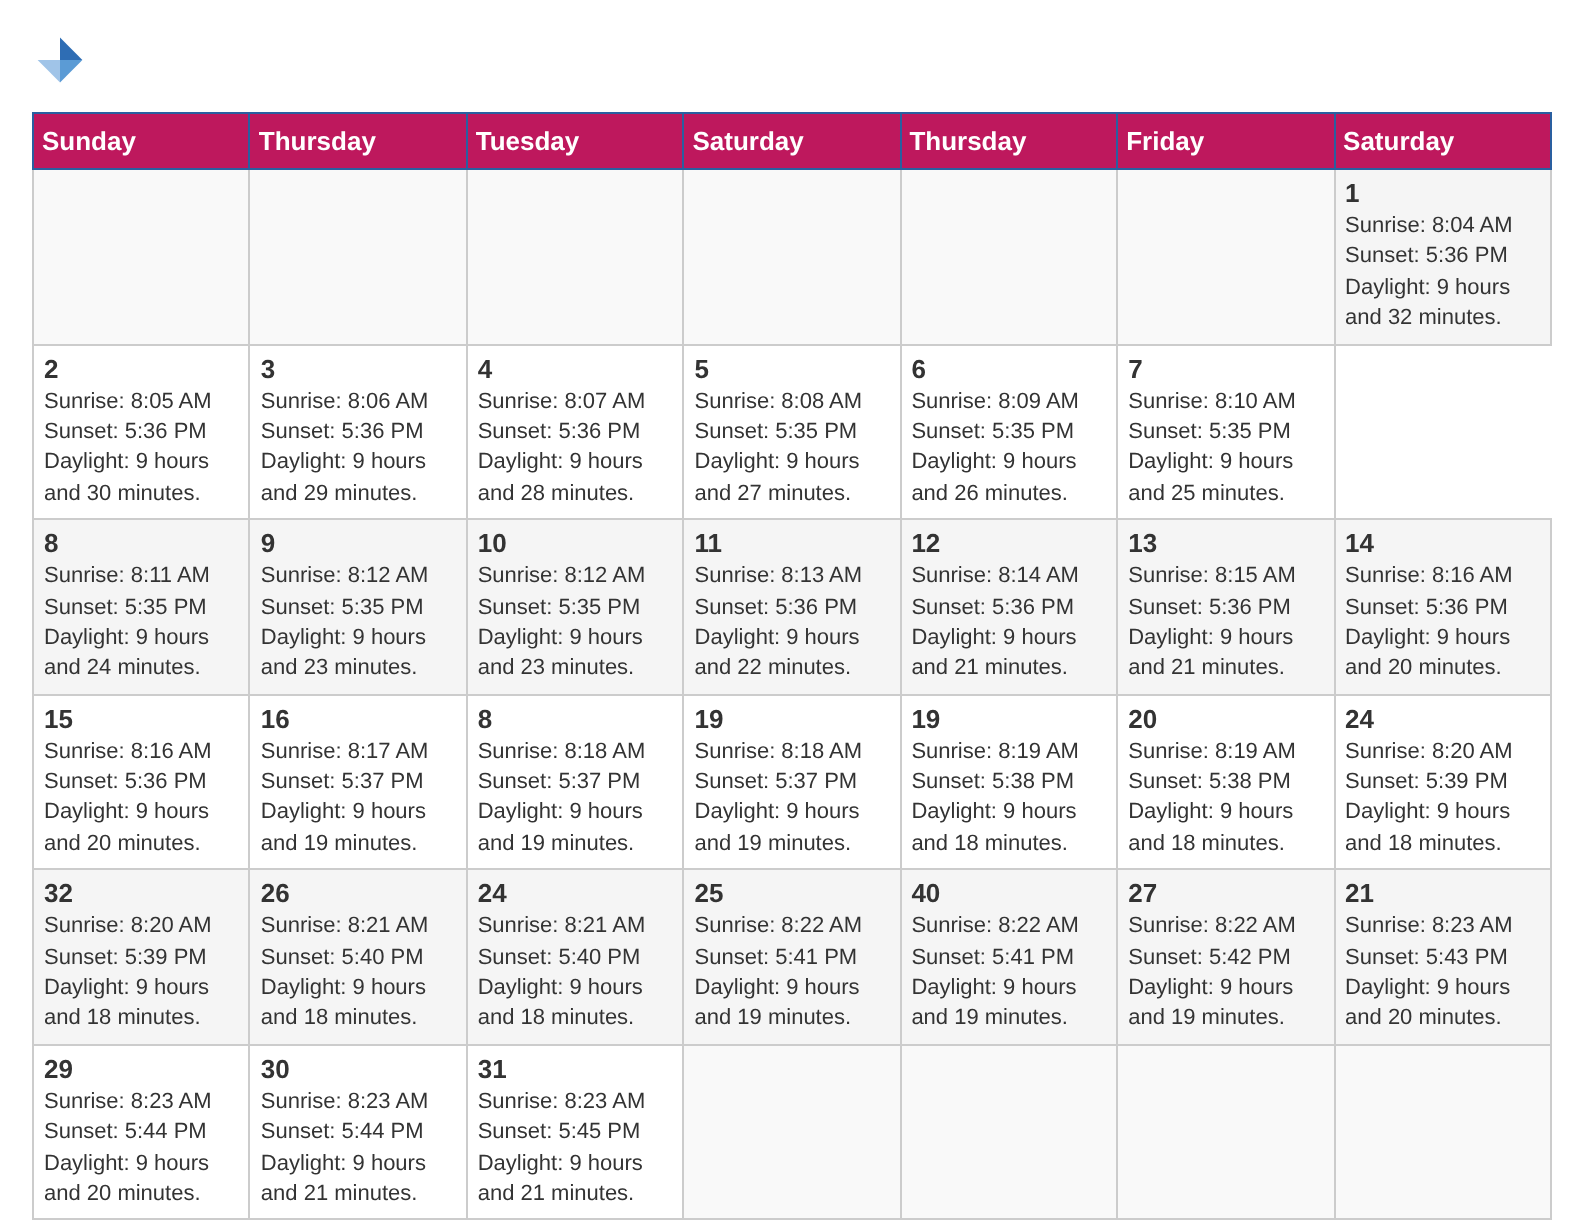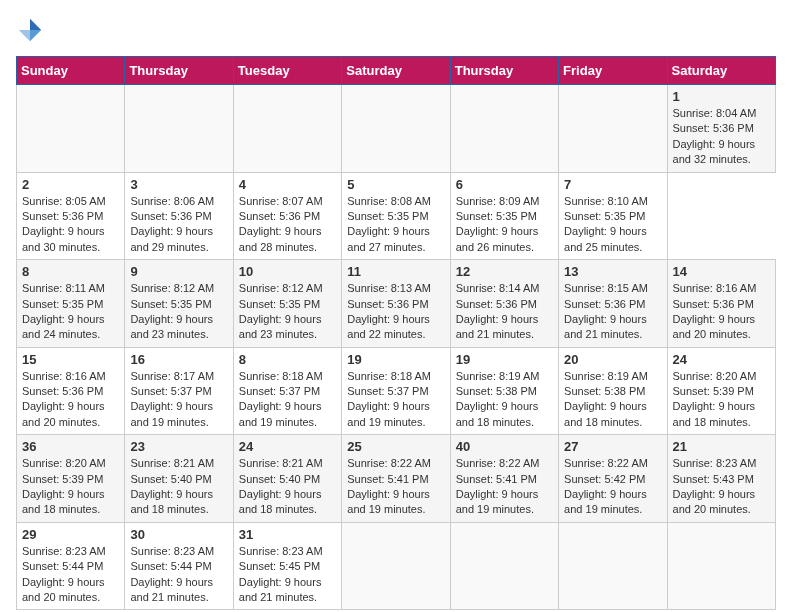--- a/index.html
+++ b/index.html
@@ -214,25 +214,25 @@
           <span class="day-number">20</span>
           <div class="day-info">Sunrise: 8:19 AM<br>Sunset: 5:38 PM<br>Daylight: 9 hours and 18 minutes.</div>
         </td>
         <td>
           <span class="day-number">24</span>
           <div class="day-info">Sunrise: 8:20 AM<br>Sunset: 5:39 PM<br>Daylight: 9 hours and 18 minutes.</div>
         </td>
       </tr>
       <tr>
         <td>
-          <span class="day-number">36</span>
+          <span class="day-number">32</span>
           <div class="day-info">Sunrise: 8:20 AM<br>Sunset: 5:39 PM<br>Daylight: 9 hours and 18 minutes.</div>
         </td>
         <td>
-          <span class="day-number">23</span>
+          <span class="day-number">26</span>
           <div class="day-info">Sunrise: 8:21 AM<br>Sunset: 5:40 PM<br>Daylight: 9 hours and 18 minutes.</div>
         </td>
         <td>
           <span class="day-number">24</span>
           <div class="day-info">Sunrise: 8:21 AM<br>Sunset: 5:40 PM<br>Daylight: 9 hours and 18 minutes.</div>
         </td>
         <td>
           <span class="day-number">25</span>
           <div class="day-info">Sunrise: 8:22 AM<br>Sunset: 5:41 PM<br>Daylight: 9 hours and 19 minutes.</div>
         </td>

